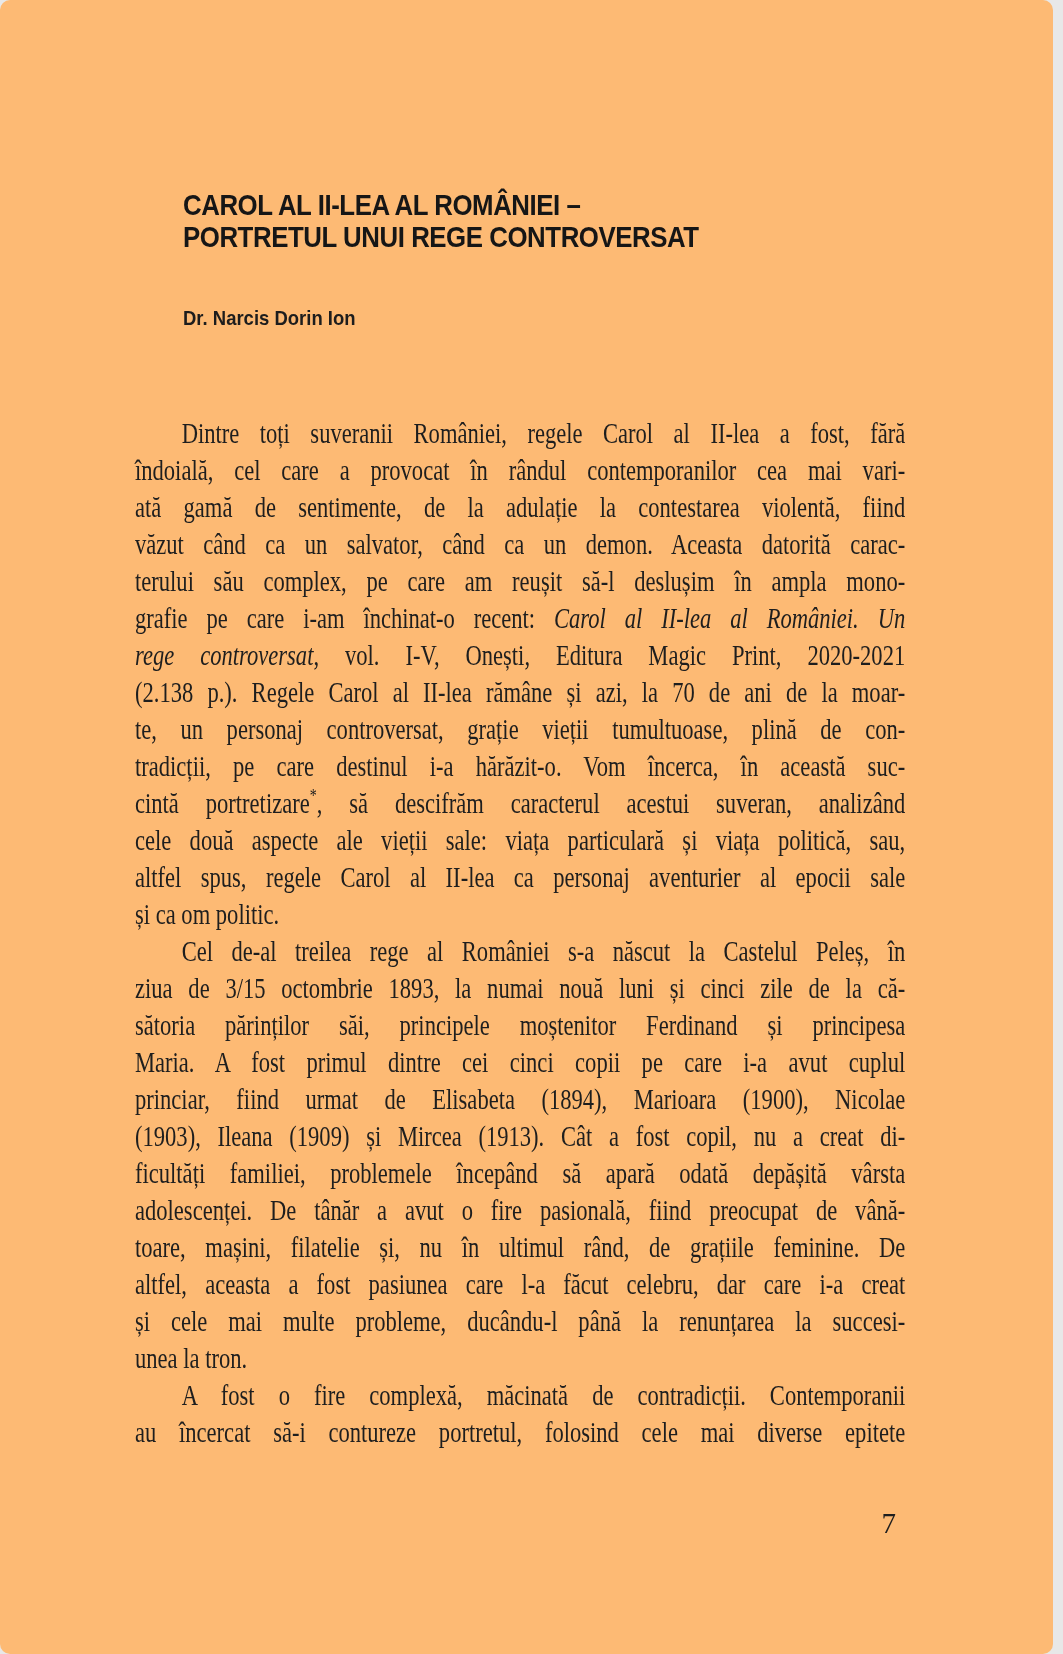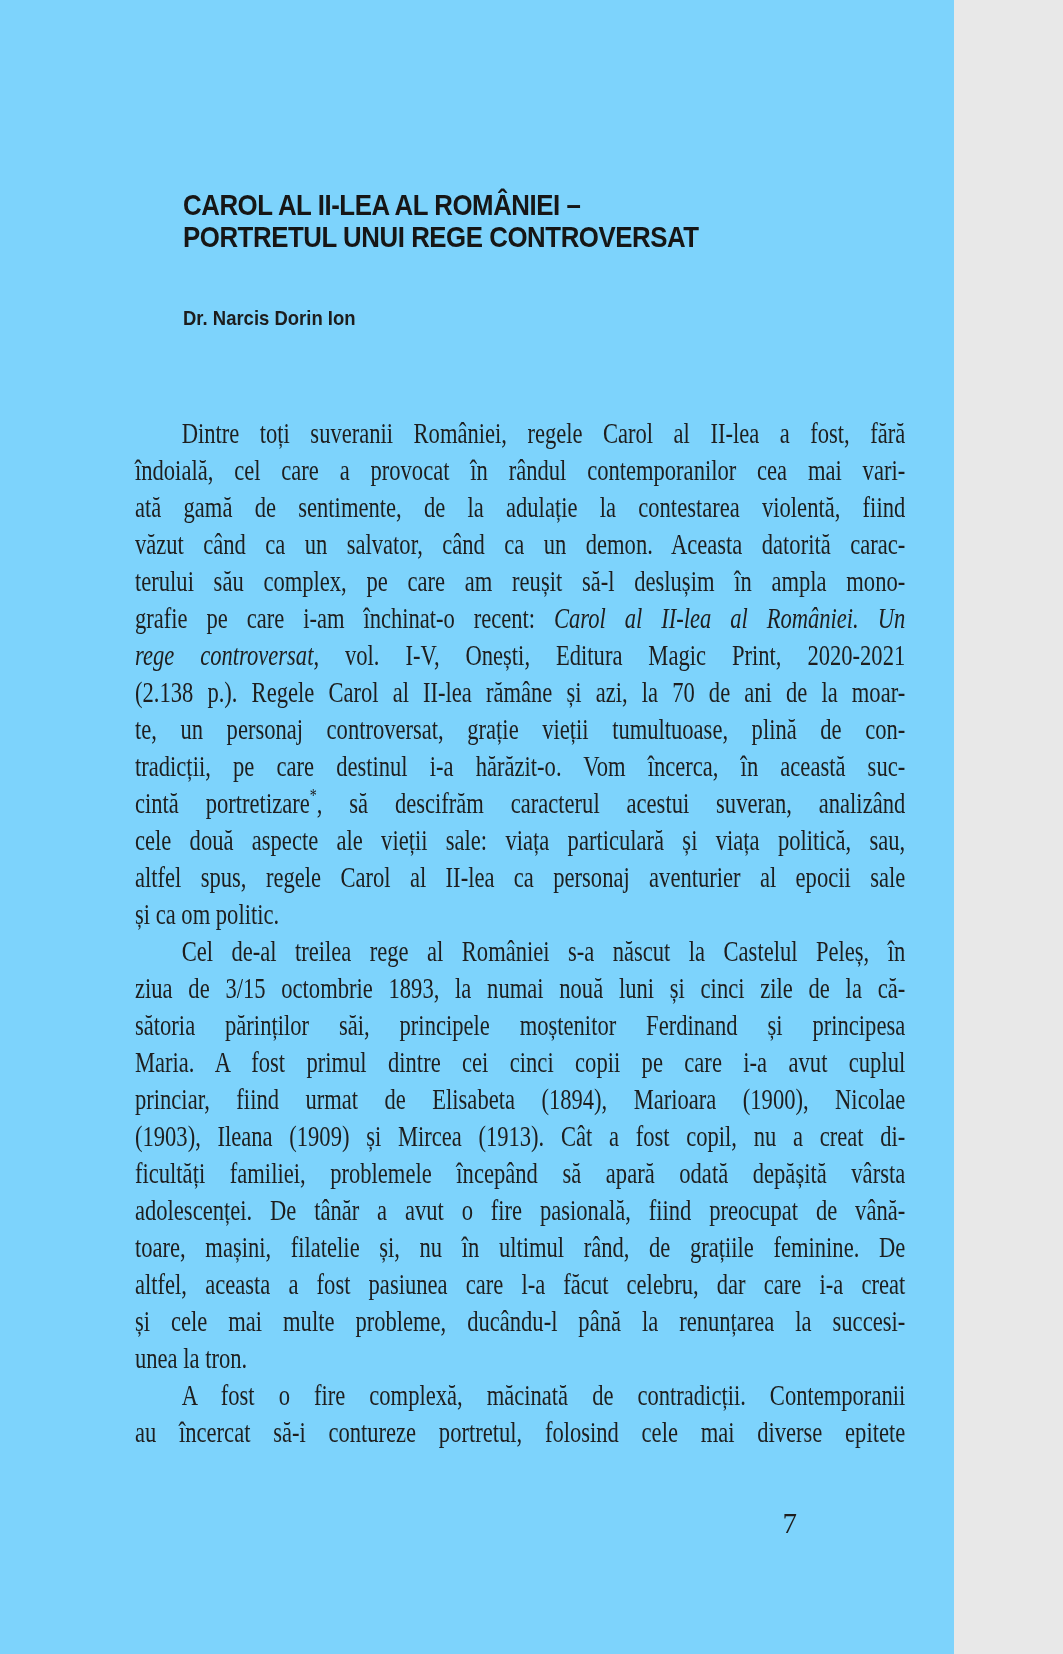--- a/index.html
+++ b/index.html
@@ -1,21 +1,22 @@
 <!DOCTYPE html>
 <html><head>
 <meta charset="utf-8">
 <style>
   html,body{margin:0;padding:0;background:#e8e8e8;}
   .page{
     position:relative;
-    width:954px;height:1654px;
-    background:#7dd3fc;
+    width:1053px;height:1654px;
+    background:#fdba74;
     overflow:hidden;
     font-family:"Liberation Serif", serif;
+    border-radius:10px;
   }
   .chapter-title{
     position:absolute;left:183px;top:189px;
     font-family:"Liberation Sans", sans-serif;
     font-weight:bold;
     font-size:30px;line-height:32px;
     letter-spacing:-0.5px;
     color:#161616;
     transform:scaleX(0.86);transform-origin:0 0;
     white-space:nowrap;

